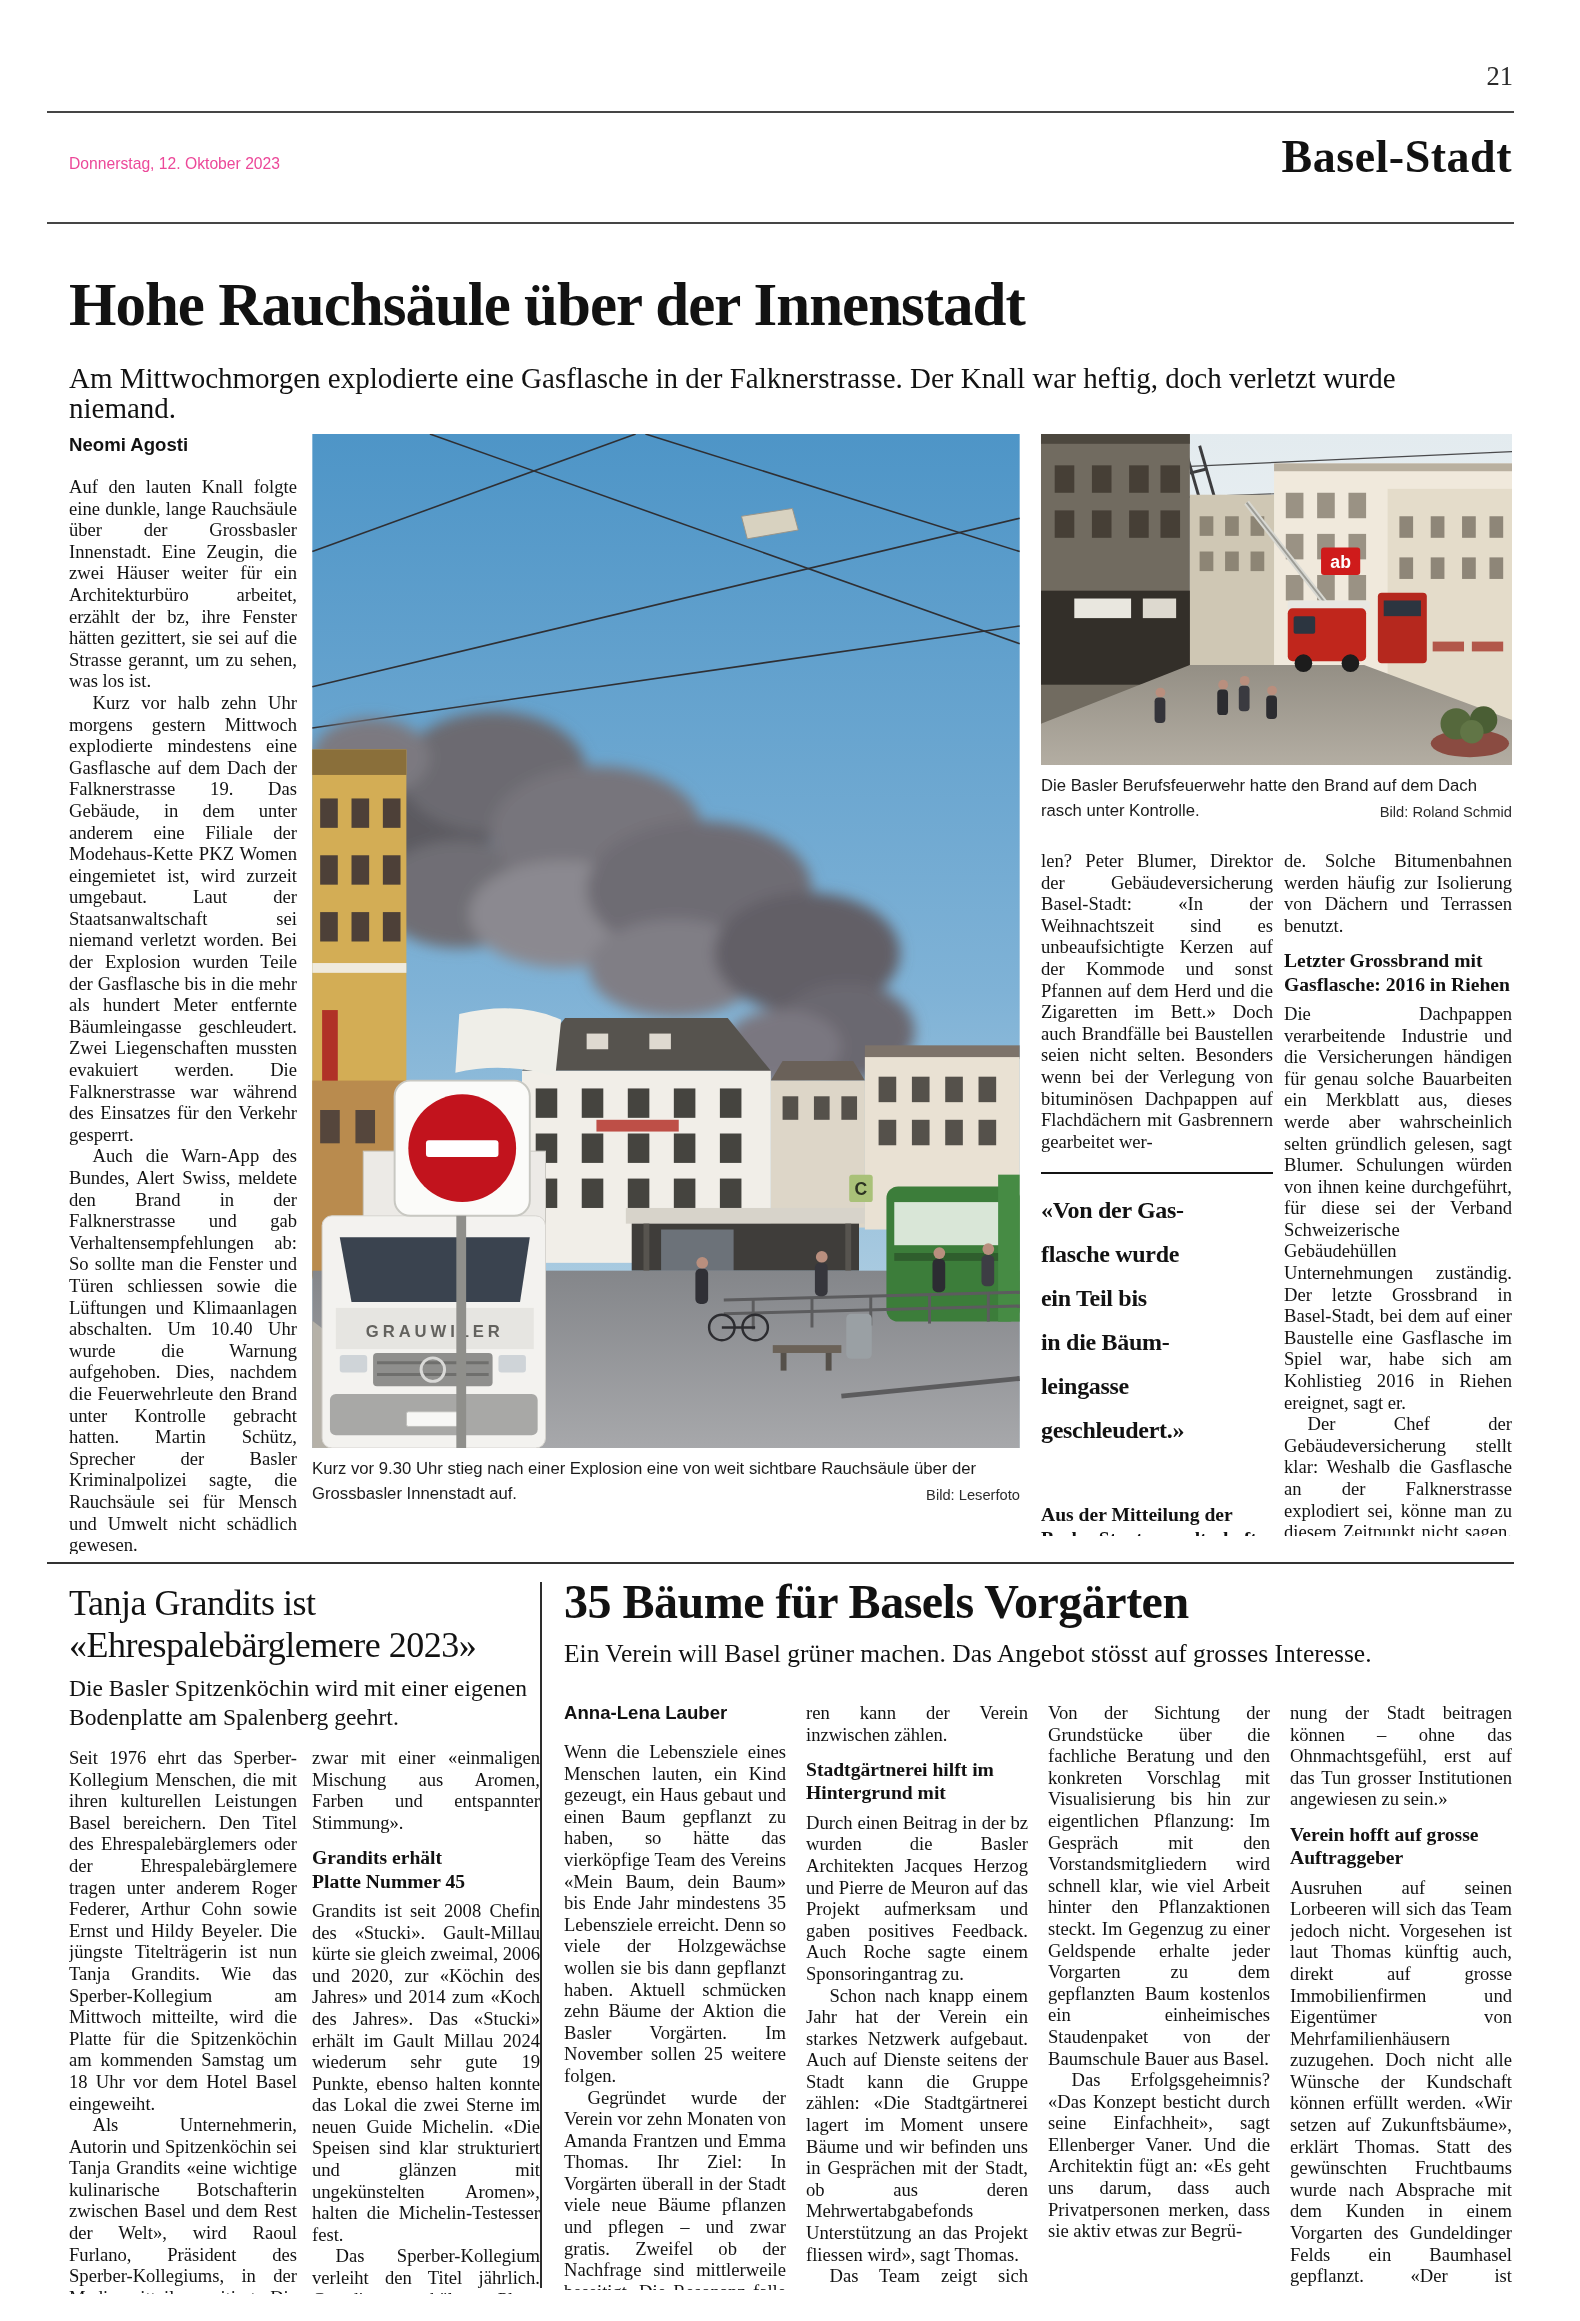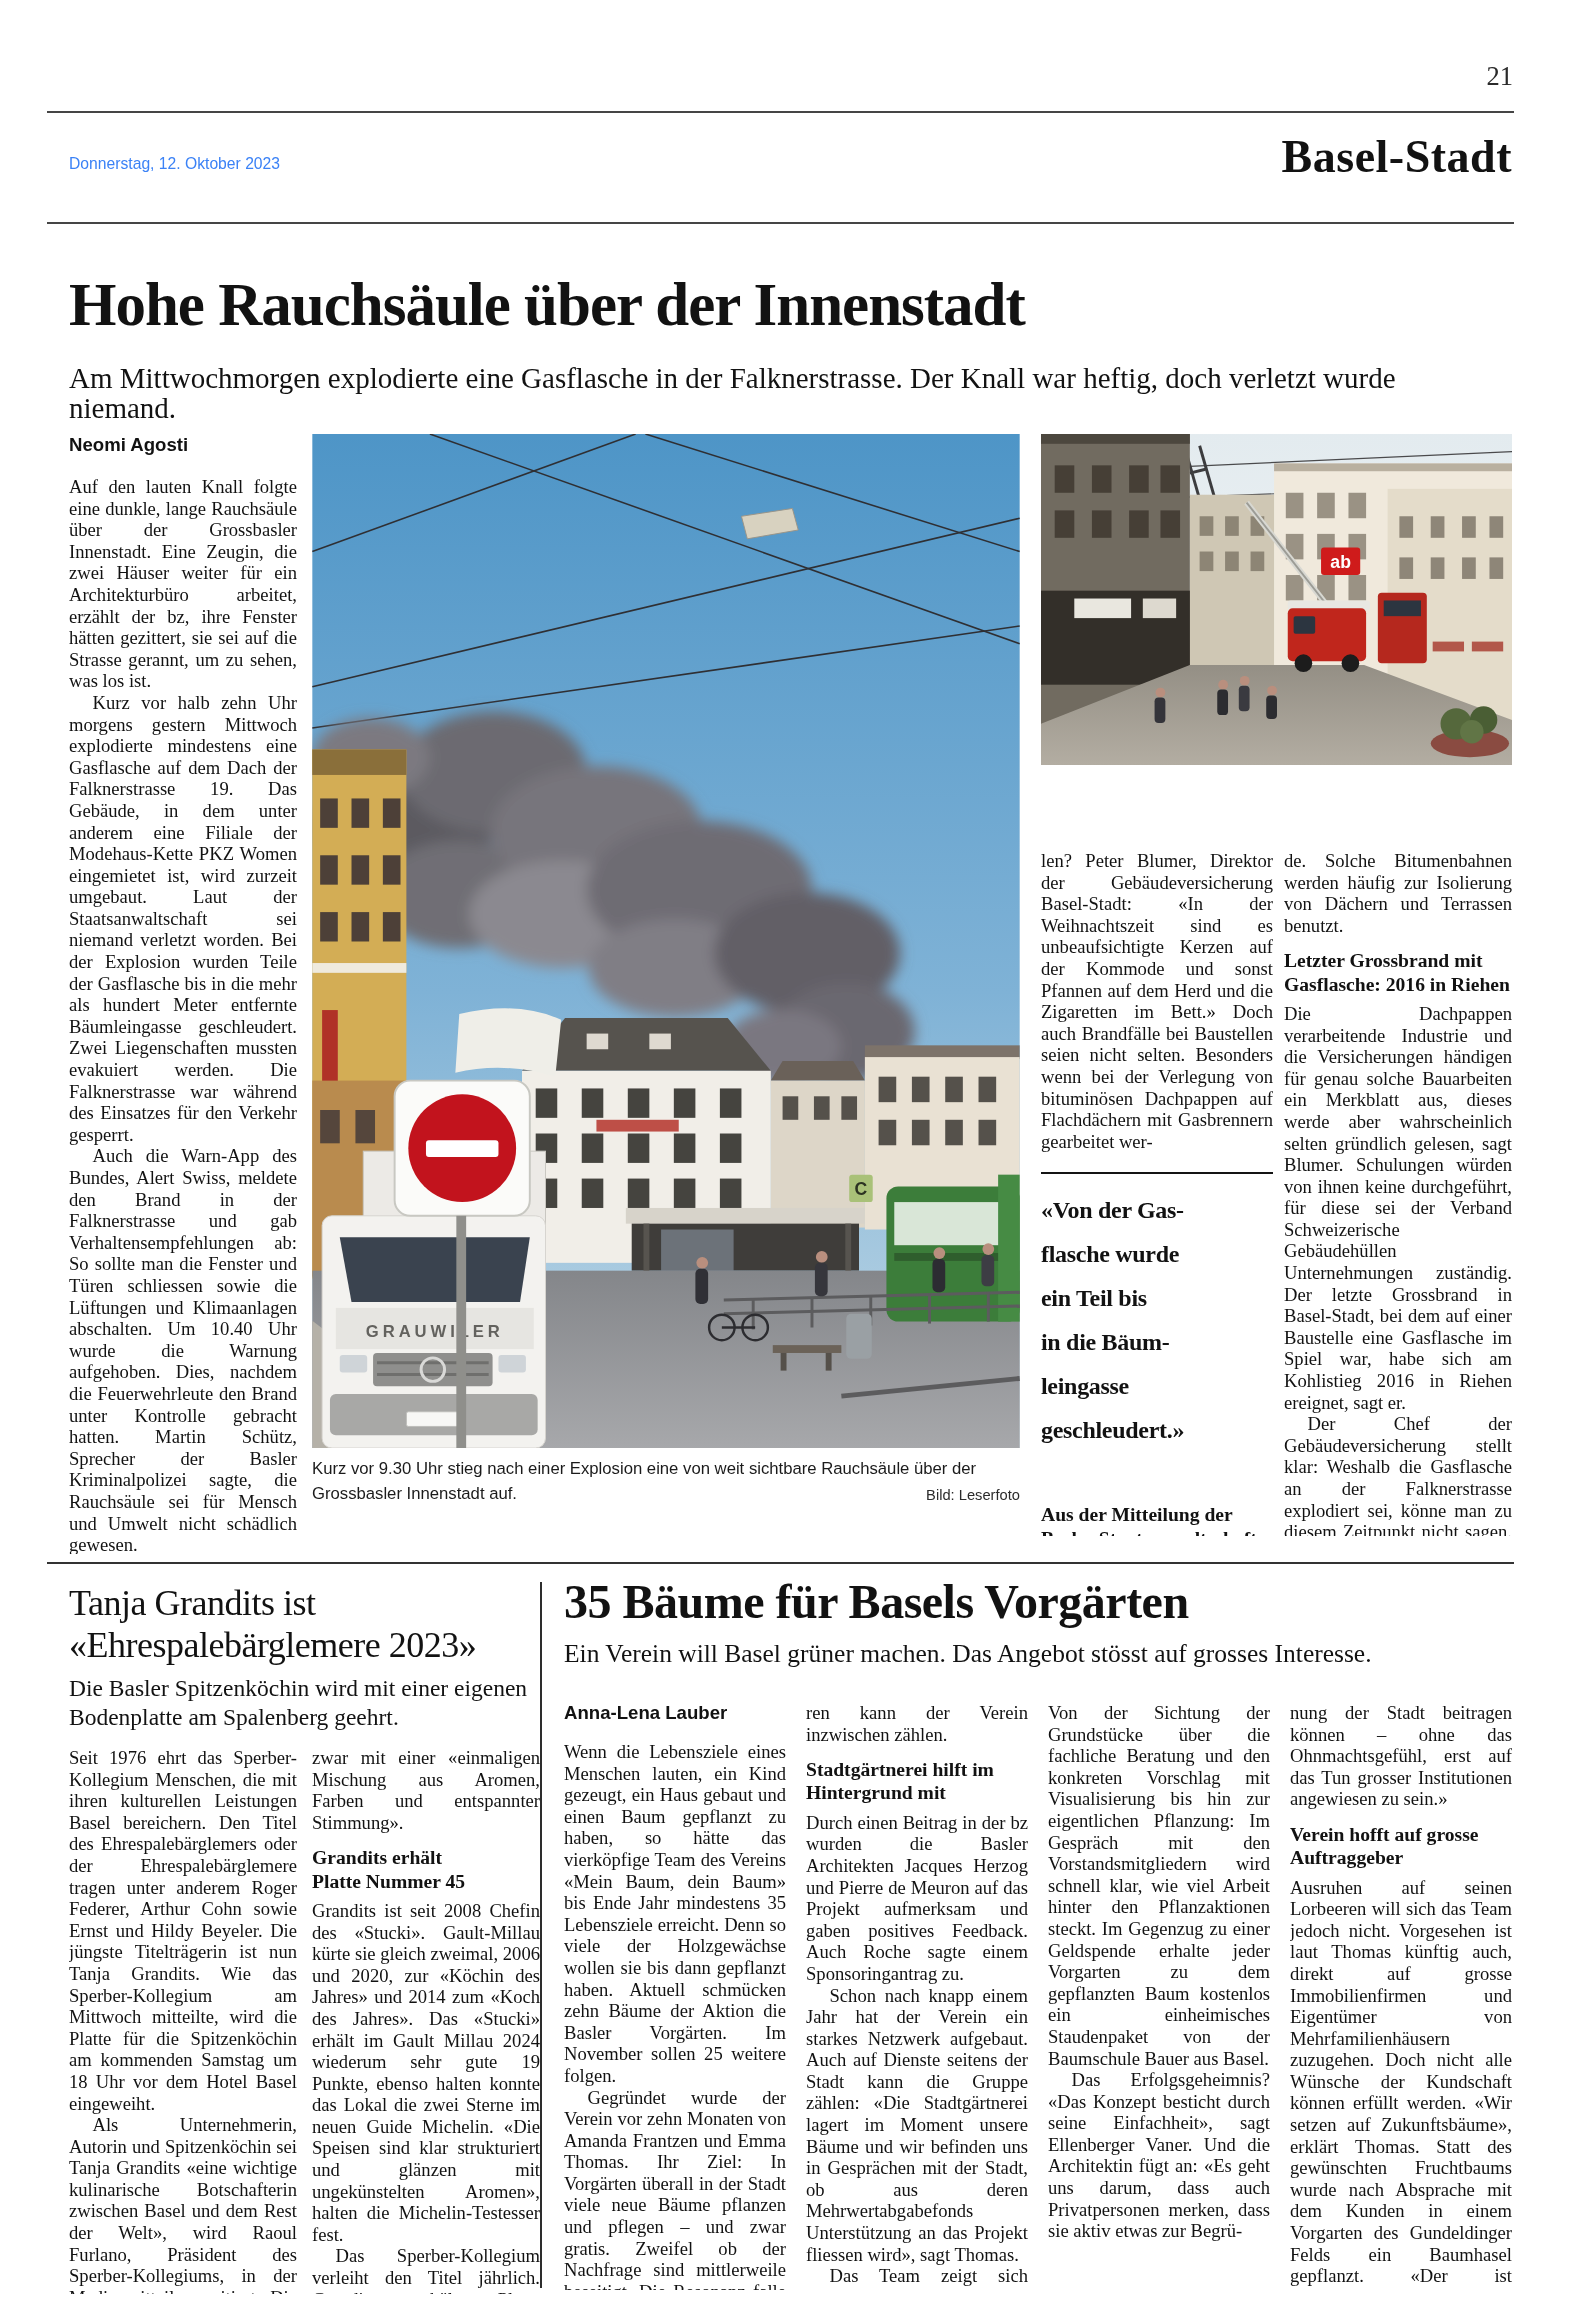--- a/index.html
+++ b/index.html
@@ -9,21 +9,21 @@
     background:#ffffff; color:#121212;
     font-family:"Liberation Serif", serif;
     overflow:hidden;
     padding-left:38px;
   }
   .abs { position:absolute; }
   .rule { position:absolute; height:2px; background:#454545; }
   .vrule { position:absolute; width:2px; background:#2d2d2d; }
 
   .pagenum { font-size:26.5px; color:#2a2a2a; text-align:right; }
-  .dateline { font-family:"Liberation Sans", sans-serif; font-size:15.7px; color:#3b82f6; }
+  .dateline { font-family:"Liberation Sans", sans-serif; font-size:15.7px; color:#ec4899; }
   .section-title { font-size:46px; font-weight:700; text-align:right; letter-spacing:0.5px; }
 
   .lead-hl { font-size:61px; font-weight:700; letter-spacing:-1px; line-height:65px; white-space:pre-line; }
   .deck    { font-size:29px; line-height:30px; }
   .byline  { font-family:"Liberation Sans", sans-serif; font-weight:700; font-size:18.6px; }
 
   .col {
     font-size:18.6px; line-height:21.6px; text-align:justify;
     hyphens:auto; -webkit-hyphens:auto; overflow:hidden;
   }
@@ -358,20 +358,24 @@
           <rect x="116" y="269" width="11" height="26" rx="4" fill="#34343a"></rect>
       </g>
       <g>
         <ellipse cx="438" cy="316" rx="40" ry="14" fill="#8a4b41"></ellipse>
         <circle cx="424" cy="296" r="16" fill="#55683c"></circle>
           <circle cx="452" cy="292" r="14" fill="#4a5e34"></circle>
           <circle cx="440" cy="304" r="12" fill="#617546"></circle>
       </g>
     </svg>
   </figure>
+  <div class="caption" style="left:1041px; top:774px; width:471px; height:51px;">
+    <span>Die Basler Berufsfeuerwehr hatte den Brand auf dem Dach rasch unter Kontrolle.</span>
+    <span class="credit">Bild: Roland Schmid</span>
+  </div>
 
   <div class="abs col" style="left:1041px; top:850px; width:232px; height:686px;">
     <p>len? Peter Blumer, Direktor der Gebäudeversicherung Basel-Stadt: «In der Weihnachtszeit sind es unbeaufsichtigte Kerzen auf der Kommode und sonst Pfannen auf dem Herd und die Zigaretten im Bett.» Doch auch Brandfälle bei Baustellen seien nicht selten. Besonders wenn bei der Verlegung von bituminösen Dachpappen auf Flachdächern mit Gasbrennern gearbeitet wer-</p>
     <div class="quote-block">
       <div class="quote-text">«Von der Gas-
 flasche wurde
 ein Teil bis
 in die Bäum-
 leingasse
 geschleudert.»</div>

